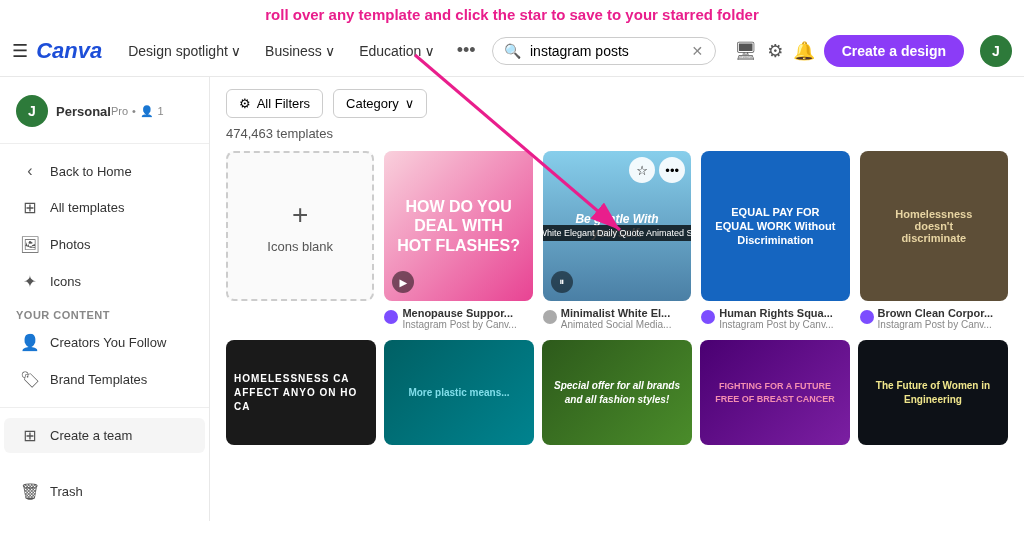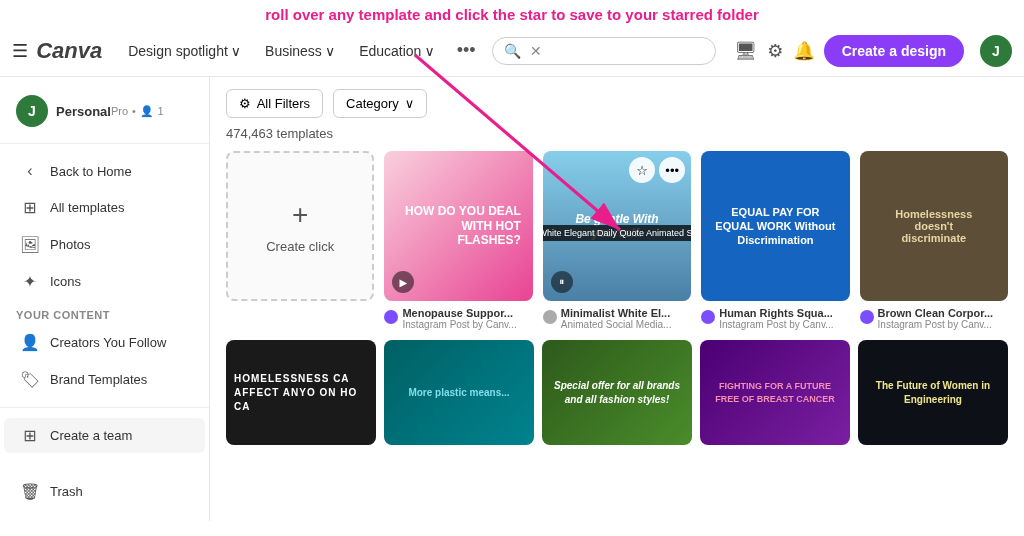--- a/index.html
+++ b/index.html
@@ -19,21 +19,21 @@
     
     .header {
       display: flex;
       align-items: center;
       padding: 0 12px;
       height: 52px;
       border-bottom: 1px solid #e8e8e8;
       gap: 8px;
     }
     .header-menu-icon { font-size: 18px; cursor: pointer; color: #333; }
-    .logo { font-size: 22px; font-weight: 800; color: #404040; font-style: italic; margin-right: 8px; }
+    .logo { font-size: 22px; font-weight: 800; color: #1d4ed8; font-style: italic; margin-right: 8px; }
     .nav-items { display: flex; gap: 4px; align-items: center; }
     .nav-item {
       display: flex; align-items: center; gap: 3px;
       padding: 5px 10px; border-radius: 6px; cursor: pointer;
       font-size: 14px; color: #333; font-weight: 500;
     }
     .nav-more { font-size: 18px; cursor: pointer; color: #555; padding: 5px 8px; }
     .search-bar {
       display: flex; align-items: center;
       border: 1.5px solid #ccc; border-radius: 24px;
@@ -149,20 +149,21 @@
     </div>
     <div class="nav-item">
       <span>Education</span>
       <span>∨</span>
     </div>
     <div class="nav-more">•••</div>
   </div>
 
   <div class="search-bar">
     <span class="search-icon">🔍</span>
+    <input type="text" value="instagram posts" style="">
     <span class="clear-icon">✕</span>
   </div>
 
   <div class="header-icons">
     <span class="header-icon">🖥</span>
     <span class="header-icon">⚙</span>
     <span class="header-icon">🔔</span>
   </div>
 
   <button class="create-btn">Create a design</button>
@@ -240,28 +241,28 @@
         <span>∨</span>
       </button>
     </div>
     <div class="templates-count">474,463 templates</div>
 
     <div class="templates-grid">
 
       <div>
         <div class="create-blank-card">
           <span class="plus">+</span>
-          <span>Create click</span>
+          <span>Icons blank</span>
         </div>
       </div>
 
       <div>
         <div class="template-card">
           <div style="height:150px; background: linear-gradient(135deg,#f9d0dc,#e84393); display:flex; align-items:center; justify-content:center; padding:12px; position:relative;">
-            <span style="color:#fff; font-size:12px; font-weight:900; text-align:right; line-height:1.2;">HOW DO YOU DEAL WITH HOT FLASHES?</span>
+            <span style="color:#fff; font-size:16px; font-weight:900; text-align:center; line-height:1.2;">HOW DO YOU DEAL WITH HOT FLASHES?</span>
             <button class="play-btn">▶</button>
           </div>
         </div>
         <div class="card-author">
           <span class="author-dot" style="background:#7c4dff;"></span>
           <div>
             <div class="card-label">Menopause Suppor...</div>
             <div class="card-sublabel">Instagram Post by Canv...</div>
           </div>
         </div>

